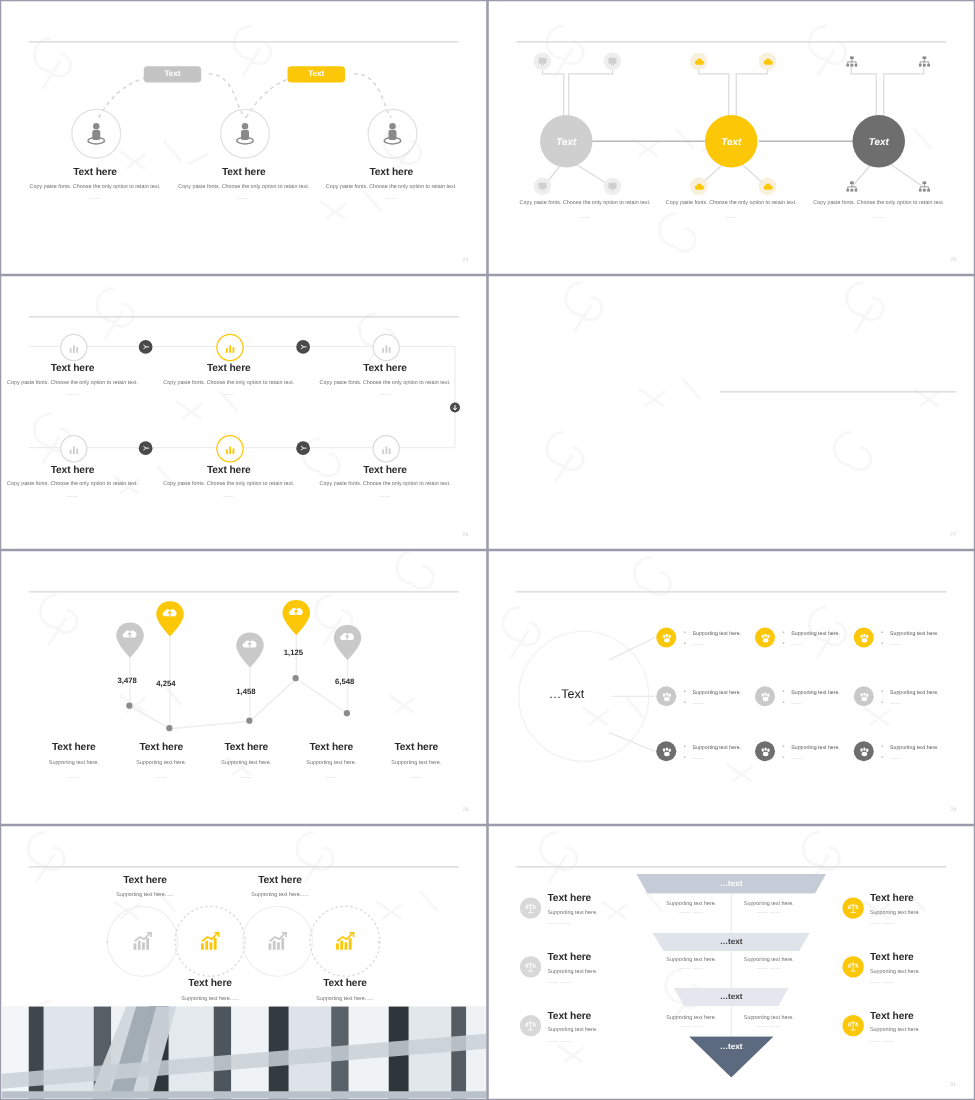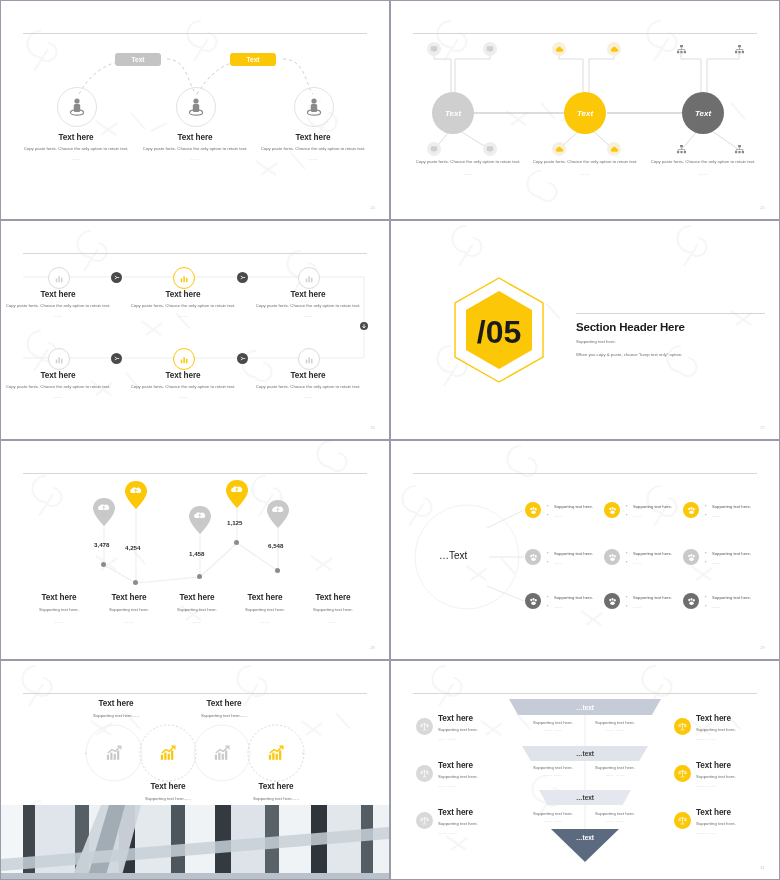--- a/index.html
+++ b/index.html
@@ -450,34 +450,22 @@
       <g fill="none" stroke="#f0f0f0" stroke-width="2.2">
         <path d="M75 5 a13 13 0 1 0 -1 26 a9 9 0 1 0 8 -14 M68 45 l14 -22"></path>
         <path d="M300 5 a13 13 0 1 0 -1 26 a9 9 0 1 0 8 -14 M293 45 l14 -22"></path>
         <path d="M60 125 a13 13 0 1 0 -1 26 a9 9 0 1 0 8 -14 M53 165 l14 -22"></path>
         <path d="M290 125 a13 13 0 1 0 -1 26 a9 9 0 1 0 8 -14"></path>
         <path d="M120 90 l20 14 M125 104 l16 -12 M155 82 l14 16"></path>
         <path d="M340 90 l20 14 M345 104 l16 -12"></path>
       </g>
     </svg>
 
-    <div class="hexwrap">
-      <svg width="100" height="110" viewBox="0 0 100 110">
-        <polygon points="50,3 94,28 94,82 50,107 6,82 6,28" fill="none" stroke="#fbc707" stroke-width="1.4"></polygon>
-        <polygon points="50,16 83,35 83,75 50,94 17,75 17,35" fill="#fbc707"></polygon>
-        <text x="50" y="68" text-anchor="middle" font-family="Liberation Sans, sans-serif" font-size="32" font-weight="bold" fill="#1b1b1b">/05</text>
-      </svg>
-    </div>
 
     <div class="s4-rule"></div>
-    <div class="s4-head">
-      <div style="font-size:11.5px;font-weight:bold;color:#1b1b1b;letter-spacing:-.2px;">Section Header Here</div>
-      <div class="sub" style="margin-top:6px;">Supporting text here.</div>
-      <div class="sub" style="margin-top:6px;">When you copy &amp; paste, choose "keep text only" option.</div>
-    </div>
 
     <div class="pgnum">27</div>
   </div>
 
   <div class="slide">
     <svg class="wm" viewBox="0 0 388 218">
       <g fill="none" stroke="#f0f0f0" stroke-width="2.2">
         <path d="M45 35 a13 13 0 1 0 -1 26 a9 9 0 1 0 8 -14 M38 75 l14 -22"></path>
         <path d="M265 35 a13 13 0 1 0 -1 26 a9 9 0 1 0 8 -14 M258 75 l14 -22"></path>
         <path d="M330 0 a13 13 0 1 0 -1 26 a9 9 0 1 0 8 -14"></path>

